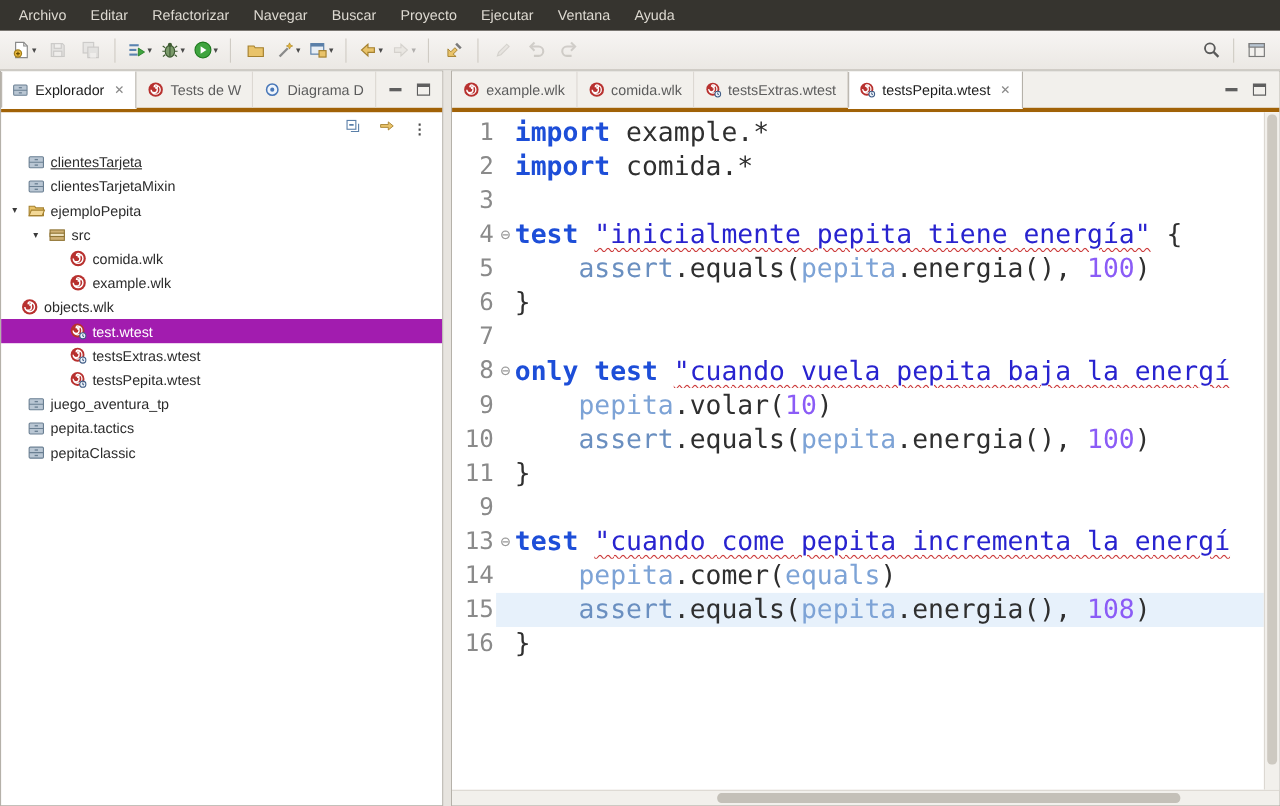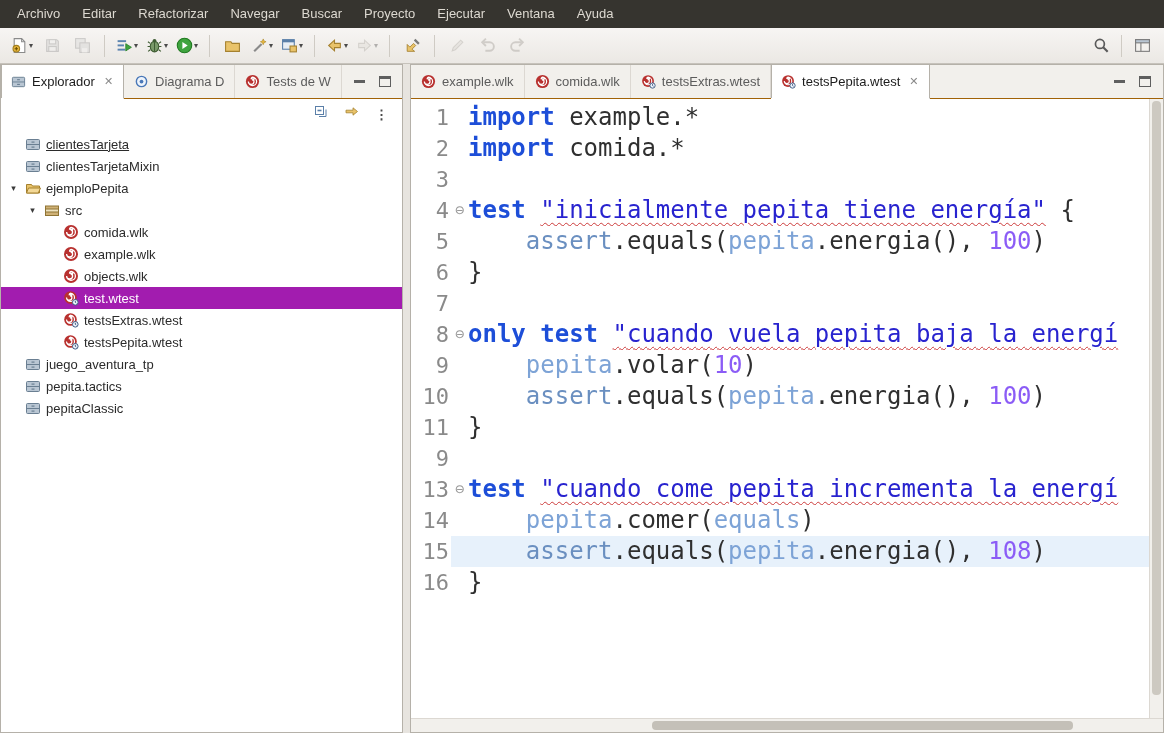--- a/index.html
+++ b/index.html
@@ -22,21 +22,21 @@
   .tb-right{margin-left:auto;display:flex;align-items:center}
 
   
   .workspace{display:flex;height:669px;background:#e7e4df}
   .panel{background:#fff;border:1px solid #b5b1a9;display:flex;flex-direction:column;box-sizing:border-box}
   .explorer{width:403px;flex-shrink:0}
   .sash{width:7px;flex-shrink:0}
   .editor{flex:1;min-width:0}
 
   
-  .tabbar{height:33px;background:#f2f0ec;border-bottom:1px solid #a16207;
+  .tabbar{height:33px;background:#f2f0ec;border-bottom:4px solid #a16207;
           display:flex;align-items:stretch;flex-shrink:0}
   .tab{display:flex;align-items:center;gap:6px;padding:0 10px;font-size:13px;color:#5c5c5c;
        border-right:1px solid #dcd8d2;white-space:nowrap}
   .tab.active{background:#fff;color:#1c1c1c;border-right:1px solid #b5b1a9;
               box-shadow:1px 0 0 #b5b1a9 inset;margin-bottom:-1px;border-bottom:1px solid #fff}
   .tab .icon svg{width:15px;height:15px;display:block}
   .tab-close{font-size:11px;color:#8a8a8a;margin-left:3px}
   .winbtns{margin-left:auto;display:flex;align-items:center;gap:14px;padding:0 12px}
   .btn-min{width:11px;height:3px;background:#5f5f5f}
   .btn-max{width:10px;height:7px;border:1px solid #5f5f5f;border-top-width:3px;box-sizing:content-box}
@@ -268,34 +268,34 @@
               <rect x="6.5" y="5.5" width="3" height="1.2" fill="#6a7f92"></rect>
               <rect x="6.5" y="10.5" width="3" height="1.2" fill="#6a7f92"></rect>
             </svg>
           </span>
           <span>Explorador</span>
           <span class="tab-close">✕</span>
         </div>
         <div class="tab">
           <span class="icon">
             <svg viewBox="0 0 16 16">
+              <circle cx="8" cy="8" r="7" fill="#b8312f"></circle>
+              <path d="M8 3.6a4.4 4.4 0 1 1-4.4 4.4 3 3 0 1 0 3-3 1.6 1.6 0 1 1 1.6 1.6" fill="none" stroke="#fff" stroke-width="1.3" stroke-linecap="round"></path>
+            </svg>
+          </span>
+          <span>Tests de W</span>
+        </div>
+        <div class="tab">
+          <span class="icon">
+            <svg viewBox="0 0 16 16">
               <circle cx="8" cy="8" r="5.5" fill="#eef4fb" stroke="#4a78b8" stroke-width="1.5"></circle>
               <circle cx="8" cy="8" r="2" fill="#4a78b8"></circle>
             </svg>
           </span>
           <span>Diagrama D</span>
-        </div>
-        <div class="tab">
-          <span class="icon">
-            <svg viewBox="0 0 16 16">
-              <circle cx="8" cy="8" r="7" fill="#b8312f"></circle>
-              <path d="M8 3.6a4.4 4.4 0 1 1-4.4 4.4 3 3 0 1 0 3-3 1.6 1.6 0 1 1 1.6 1.6" fill="none" stroke="#fff" stroke-width="1.3" stroke-linecap="round"></path>
-            </svg>
-          </span>
-          <span>Tests de W</span>
         </div>
         <span class="winbtns">
           <span class="btn-min"></span>
           <span class="btn-max"></span>
         </span>
       </div>
     <div class="view-toolbar" id="exp-viewtb">
         <span><span class="icon">
             <svg viewBox="0 0 16 16">
               <rect x="2.5" y="2.5" width="8" height="8" fill="#fff" stroke="#5a7fa8"></rect>
@@ -368,21 +368,21 @@
         <div class="tree-row" style="padding-left: 44px;">
           <span class="expander"></span>
           <span class="icon">
             <svg viewBox="0 0 16 16">
               <circle cx="8" cy="8" r="7" fill="#b8312f"></circle>
               <path d="M8 3.6a4.4 4.4 0 1 1-4.4 4.4 3 3 0 1 0 3-3 1.6 1.6 0 1 1 1.6 1.6" fill="none" stroke="#fff" stroke-width="1.3" stroke-linecap="round"></path>
             </svg>
           </span>
           <span>example.wlk</span>
         </div>
-        <div class="tree-row" style="padding-left: 44px;">
+        <div class="tree-row" style="">
           <span class="expander"></span>
           <span class="icon">
             <svg viewBox="0 0 16 16">
               <circle cx="8" cy="8" r="7" fill="#b8312f"></circle>
               <path d="M8 3.6a4.4 4.4 0 1 1-4.4 4.4 3 3 0 1 0 3-3 1.6 1.6 0 1 1 1.6 1.6" fill="none" stroke="#fff" stroke-width="1.3" stroke-linecap="round"></path>
             </svg>
           </span>
           <span>objects.wlk</span>
         </div>
         <div class="tree-row selected" style="padding-left: 44px;">

